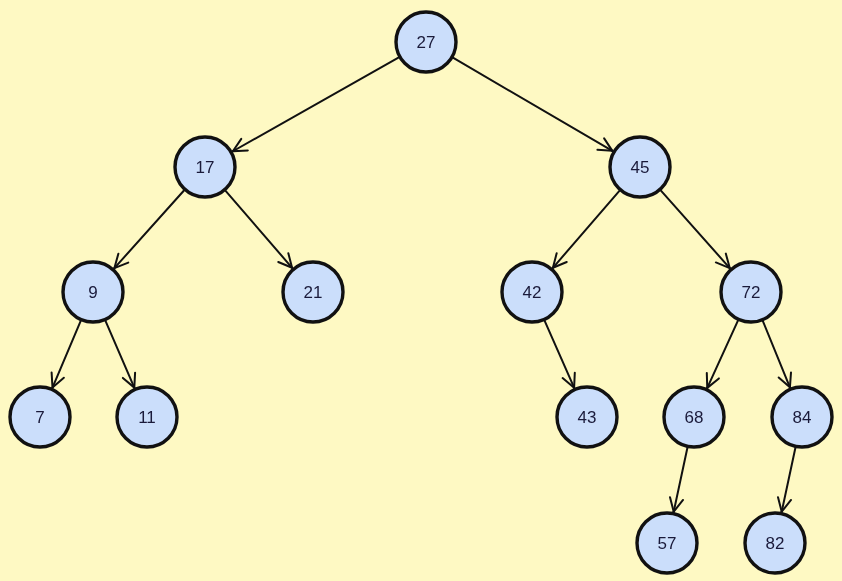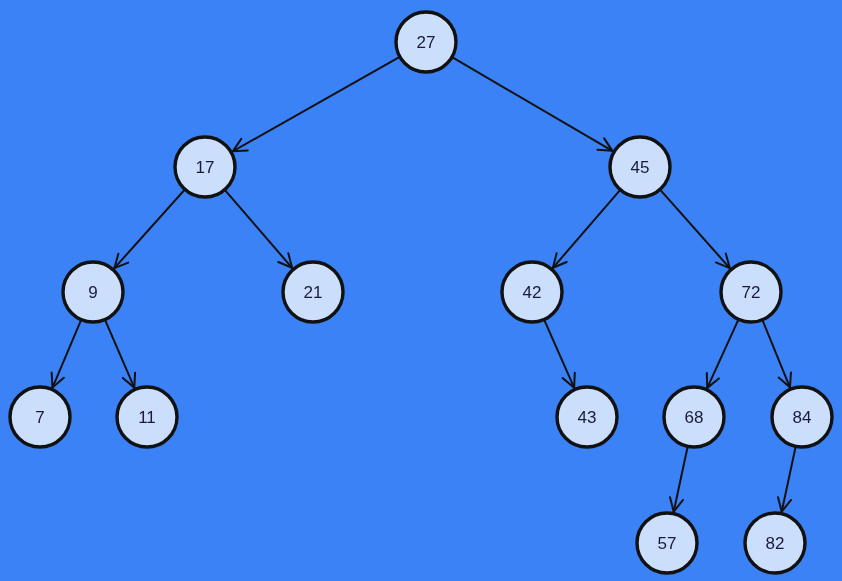--- a/index.html
+++ b/index.html
@@ -5,21 +5,21 @@
 <style>
   html, body {
     margin: 0;
     padding: 0;
     background: #ffffff;
   }
   #canvas-wrap {
     position: relative;
     width: 842px;
     height: 581px;
-    background: #3b82f6;
+    background: #fef9c3;
     overflow: hidden;
     font-family: "Liberation Sans", sans-serif;
   }
   svg#tree-svg {
     position: absolute;
     top: 0;
     left: 0;
     width: 842px;
     height: 581px;
     display: block;

